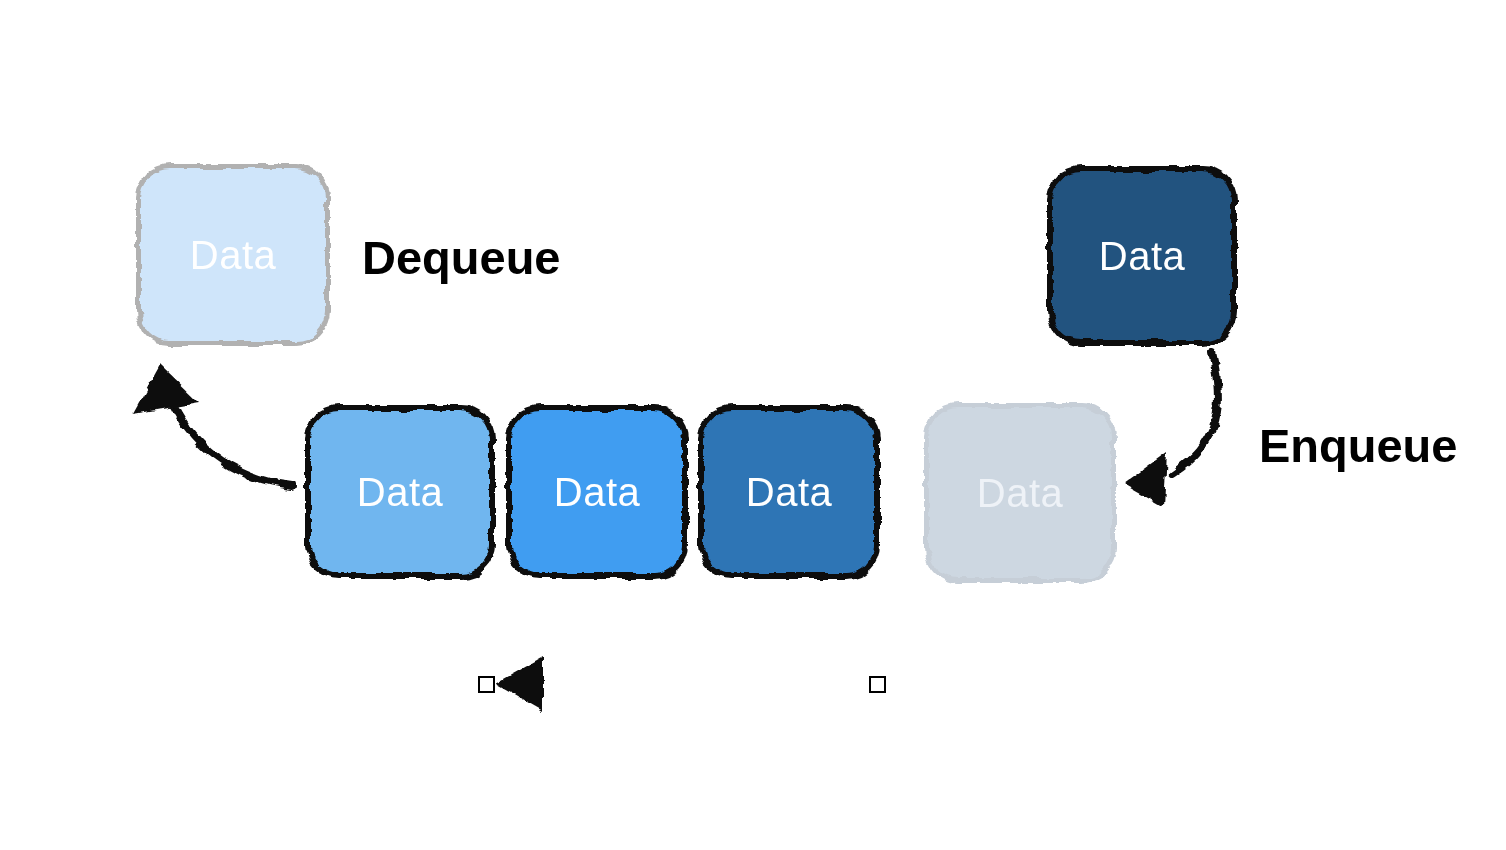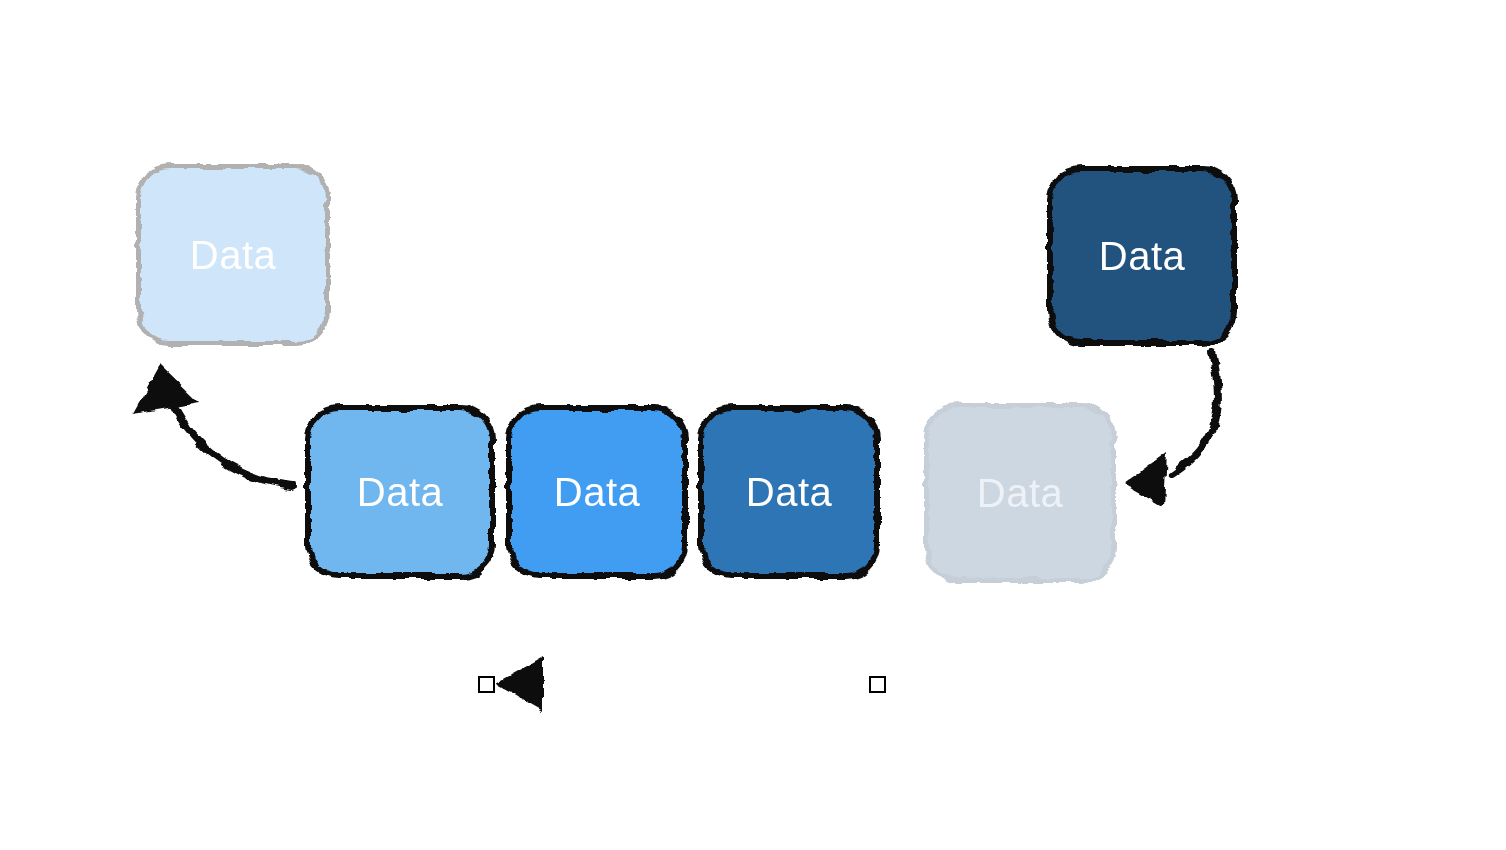--- a/index.html
+++ b/index.html
@@ -101,26 +101,28 @@
       <rect x="479" y="677" width="15" height="15" fill="#ffffff" stroke="#000000" stroke-width="2"></rect>
       <rect x="870" y="677" width="15" height="15" fill="#ffffff" stroke="#000000" stroke-width="2"></rect>
     </g>
   </svg>
 
   <div class="box box-dequeued">
     <div class="face" style="background-color: rgb(207, 229, 250);"></div>
     <span class="label">Data</span>
   </div>
 
+  <div class="op-label label-dequeue">Dequeue</div>
 
   <div class="box box-enqueued">
     <div class="face" style="background-color: rgb(36, 82, 127);"></div>
     <span class="label">Data</span>
   </div>
 
+  <div class="op-label label-enqueue">Enqueue</div>
 
   <div class="box box-q1">
     <div class="face" style="background-color: rgb(112, 182, 239);"></div>
     <span class="label">Data</span>
   </div>
 
   <div class="box box-q2">
     <div class="face" style="background-color: rgb(63, 157, 241);"></div>
     <span class="label">Data</span>
   </div>

